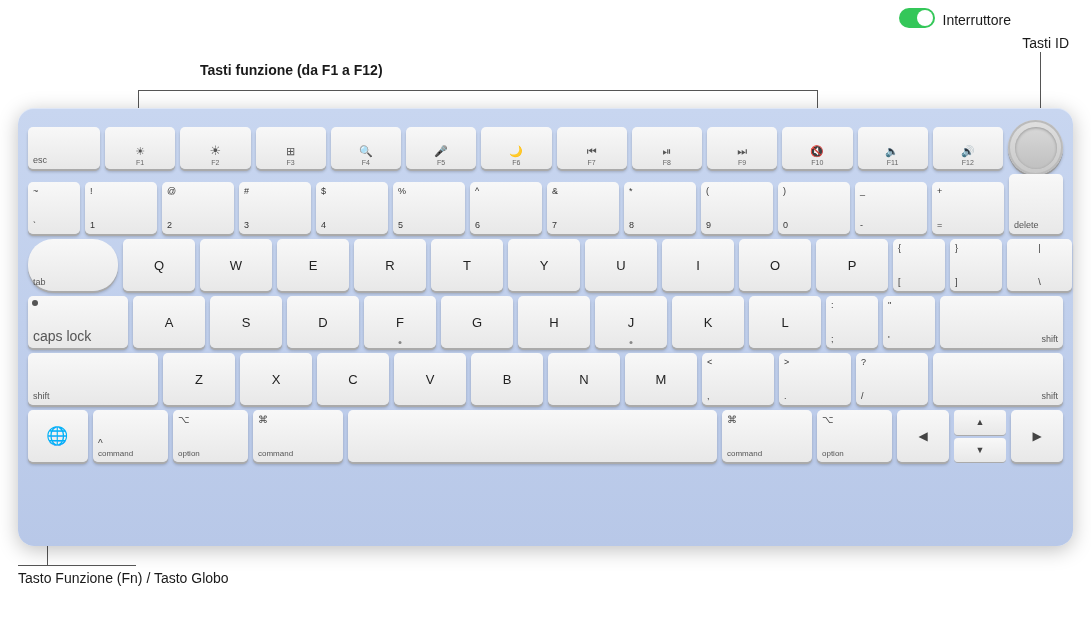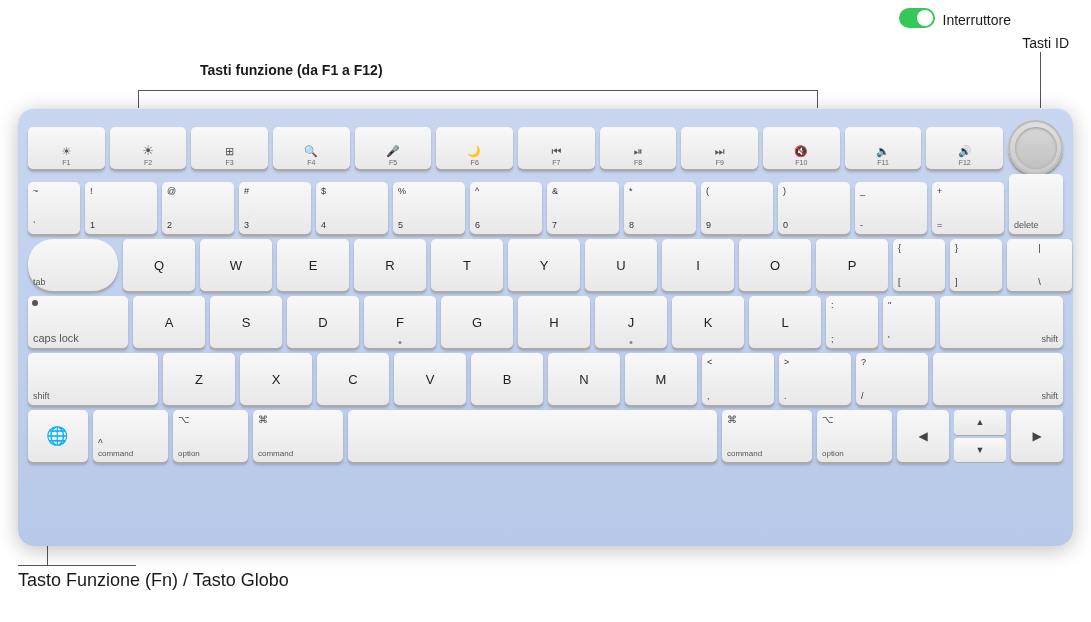--- a/index.html
+++ b/index.html
@@ -303,25 +303,28 @@
 
 <div style="position:absolute; top:62px; left:200px; font-size:14px; color:#1a1a1a;font-weight:bold;">
   <span>Tasti funzione (da F1 a F12)</span>
 </div>
 
 <div style="position:absolute; top:562px; left:18px; font-size:14px; color:#1a1a1a;">
   
 </div>
 <div style="position:absolute; top:546px; left:47px; width:1px; height:20px; background:#555;"></div>
 <div style="position:absolute; top:565px; left:18px; width:118px; height:1px; background:#555;"></div>
-<div style="position:absolute; top:570px; left:18px; font-size:18px; color:#1a1a1a;">Tasto Funzione (Fn) / Tasto Globo</div>
+<div style="position:absolute; top:570px; left:18px; font-size:14px; color:#1a1a1a;">Tasto Funzione (Fn) / Tasto Globo</div>
 
 <div class="keyboard">
 
   <div class="key-row">
+    <div class="key esc-key">
+      <span style="font-size:9px;color:#555;position:absolute;bottom:4px;left:5px;">esc</span>
+    </div>
 
     <div class="key fn-key">
       <span class="fn-icon">☀</span>
       <span class="fn-label">F1</span>
     </div>
 
     <div class="key fn-key">
       <span class="fn-icon" style="font-size:13px;">☀</span>
       <span class="fn-label">F2</span>
     </div>
@@ -515,21 +518,21 @@
       <div class="key-dual">
           <span class="top" style="text-align:center;width:100%;">|</span>
           <span class="bottom" style="text-align:center;width:100%;">\</span>
         </div>
     </div>
   </div>
 
   <div class="key-row">
     <div class="key caps-key">
       <span style="position:absolute;top:4px;left:4px;width:6px;height:6px;background:#555;border-radius:50%;"></span>
-      <span style="font-size:11px;color:#555;">caps lock</span>
+      <span style="font-size:14px;color:#555;">caps lock</span>
     </div>
     <div class="key letter-key">
         <span class="key-label-main">A</span>
       </div>
     <div class="key letter-key">
         <span class="key-label-main">S</span>
       </div>
     <div class="key letter-key">
         <span class="key-label-main">D</span>
       </div>

